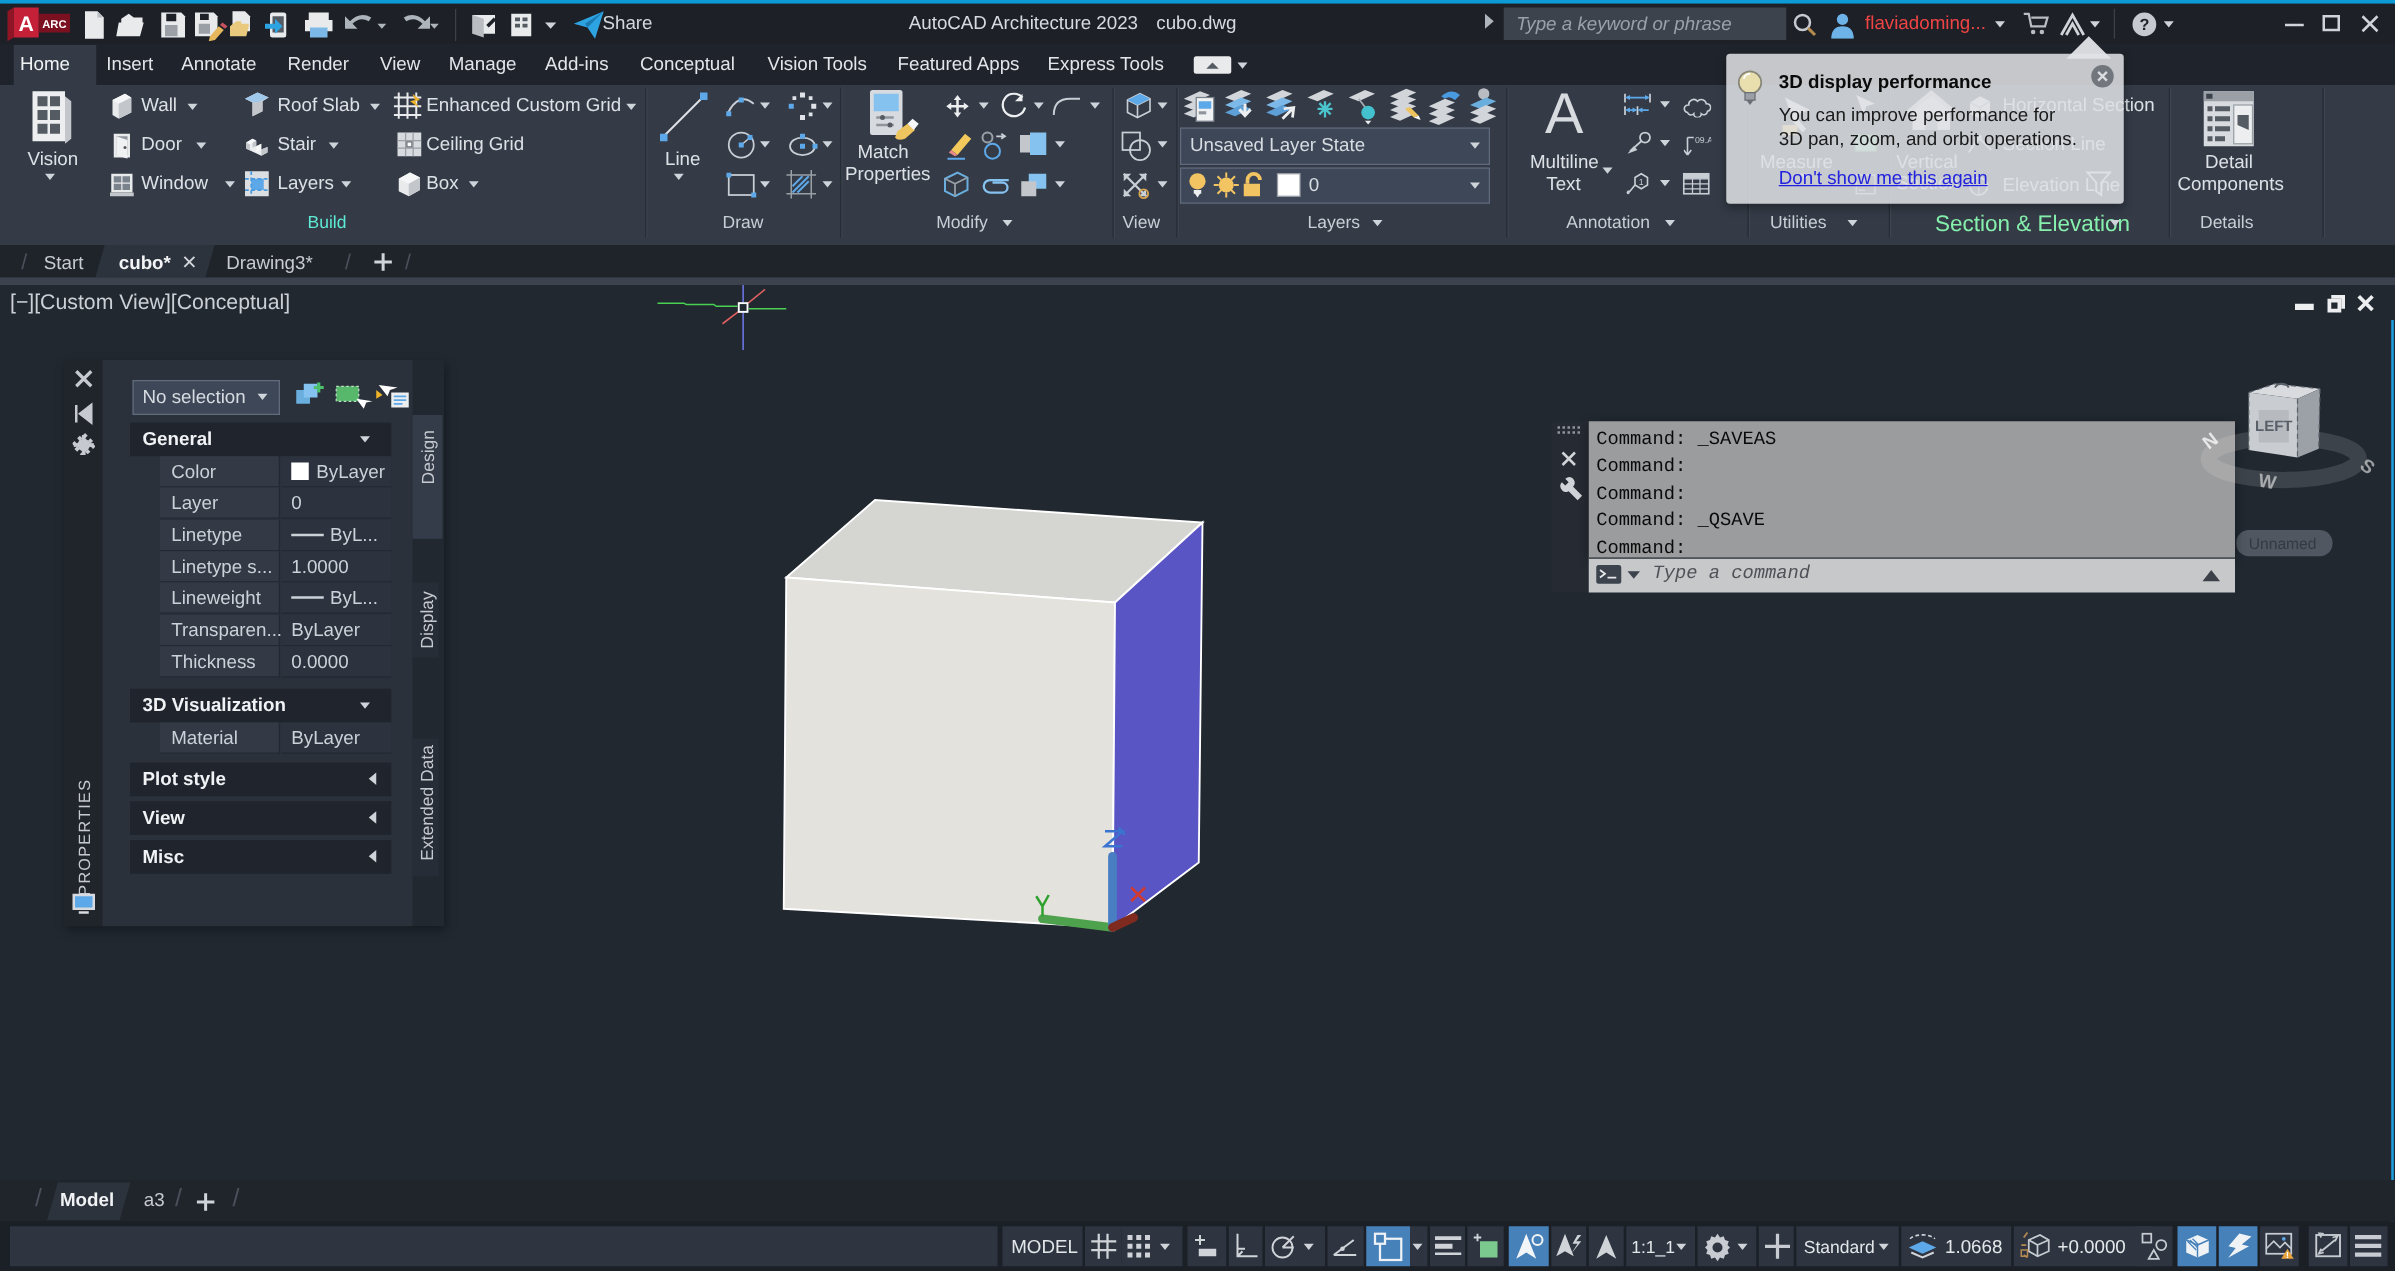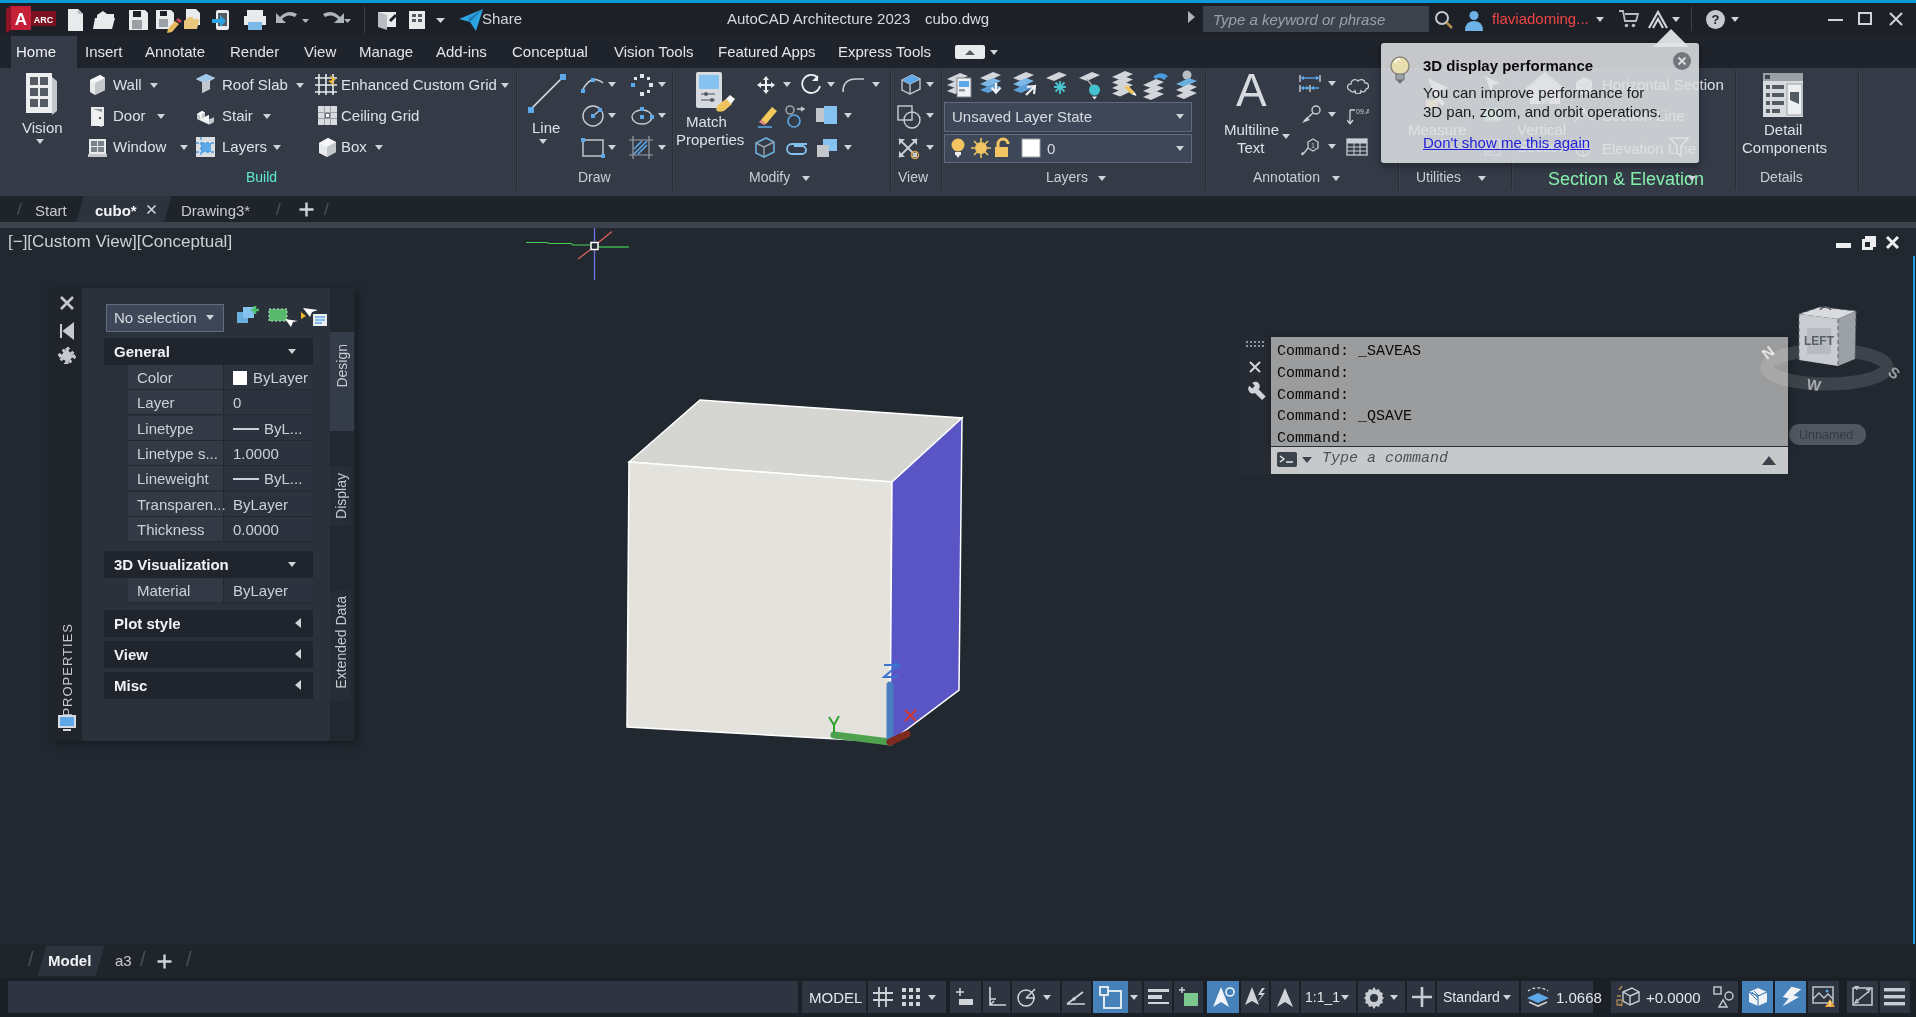--- a/index.html
+++ b/index.html
@@ -949,21 +949,21 @@
   </div>
   <div class="cell" style="left:1407px;width:28px">
     <svg style="position:absolute;left:3px;top:4px" width="24" height="24" viewBox="0 0 24 24">
           <path d="M12 2 V22 M2 12 H22" stroke="#c8ccd2" stroke-width="2.6"></path>
         </svg>
   </div>
   <div class="cell" style="left:1437px;width:82px">
     <div class="t" style="left:6px;top:8px;color:#e4e7ea;font-size:14px">Standard</div>
     <div class="caret" style="left:66px;top:14px;border-top-color:#d0d4d9"></div>
   </div>
-  <div class="cell" style="left:1521px;width:72px">
+  <div class="cell" style="left:1521px;width:88px">
     <svg style="position:absolute;left:3px;top:3px" width="28" height="27" viewBox="0 0 28 27">
           <path d="M3 14 L14 9 L25 14 L14 19 Z" fill="#5da8e8"></path>
           <path d="M5 18 L14 22 L23 18" fill="none" stroke="#d0d4d9" stroke-width="1.6"></path>
           <path d="M4 7 a12 7 0 0 1 20 0" fill="none" stroke="#d0d4d9" stroke-width="1.3" stroke-dasharray="3 2"></path>
         </svg>
     <div class="t" style="left:35px;top:8px;color:#e4e7ea;font-size:15px">1.0668</div>
   </div>
   <div class="cell" style="left:1611px;width:111px">
     <svg style="position:absolute;left:4px;top:3px" width="28" height="27" viewBox="0 0 28 27">
           <path d="M8 8 L17 4 L24 8 L24 17 L15 21 L8 17 Z" fill="none" stroke="#c8ccd2" stroke-width="1.4"></path>

